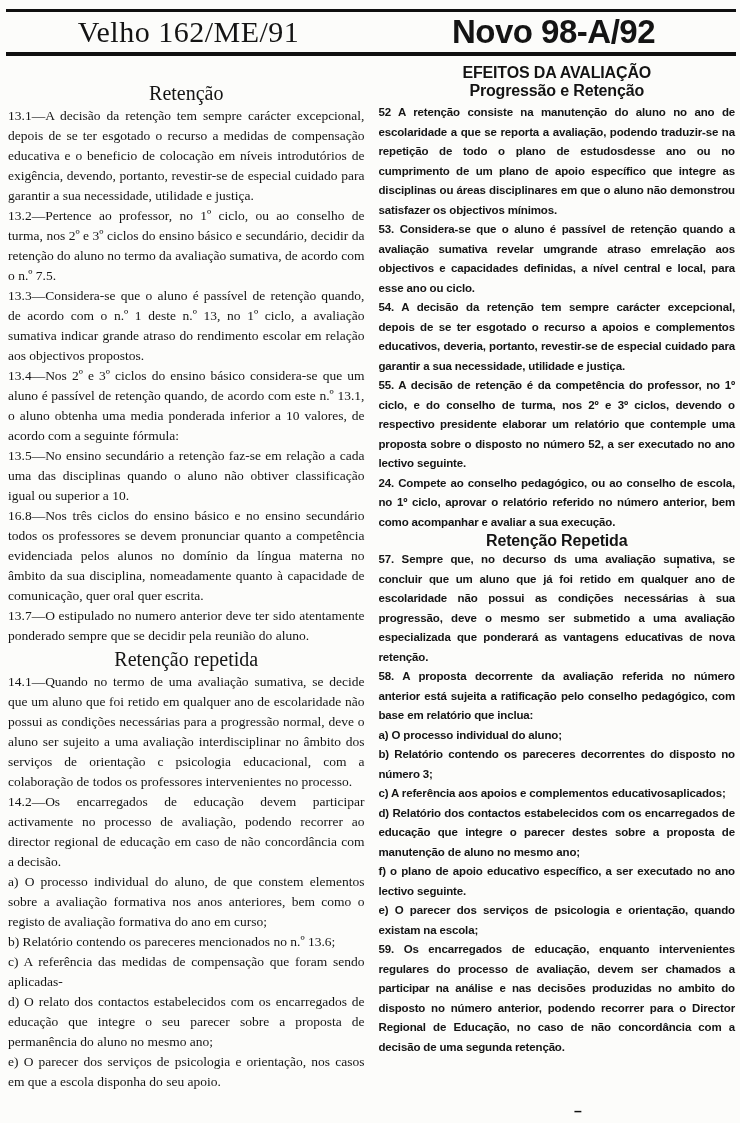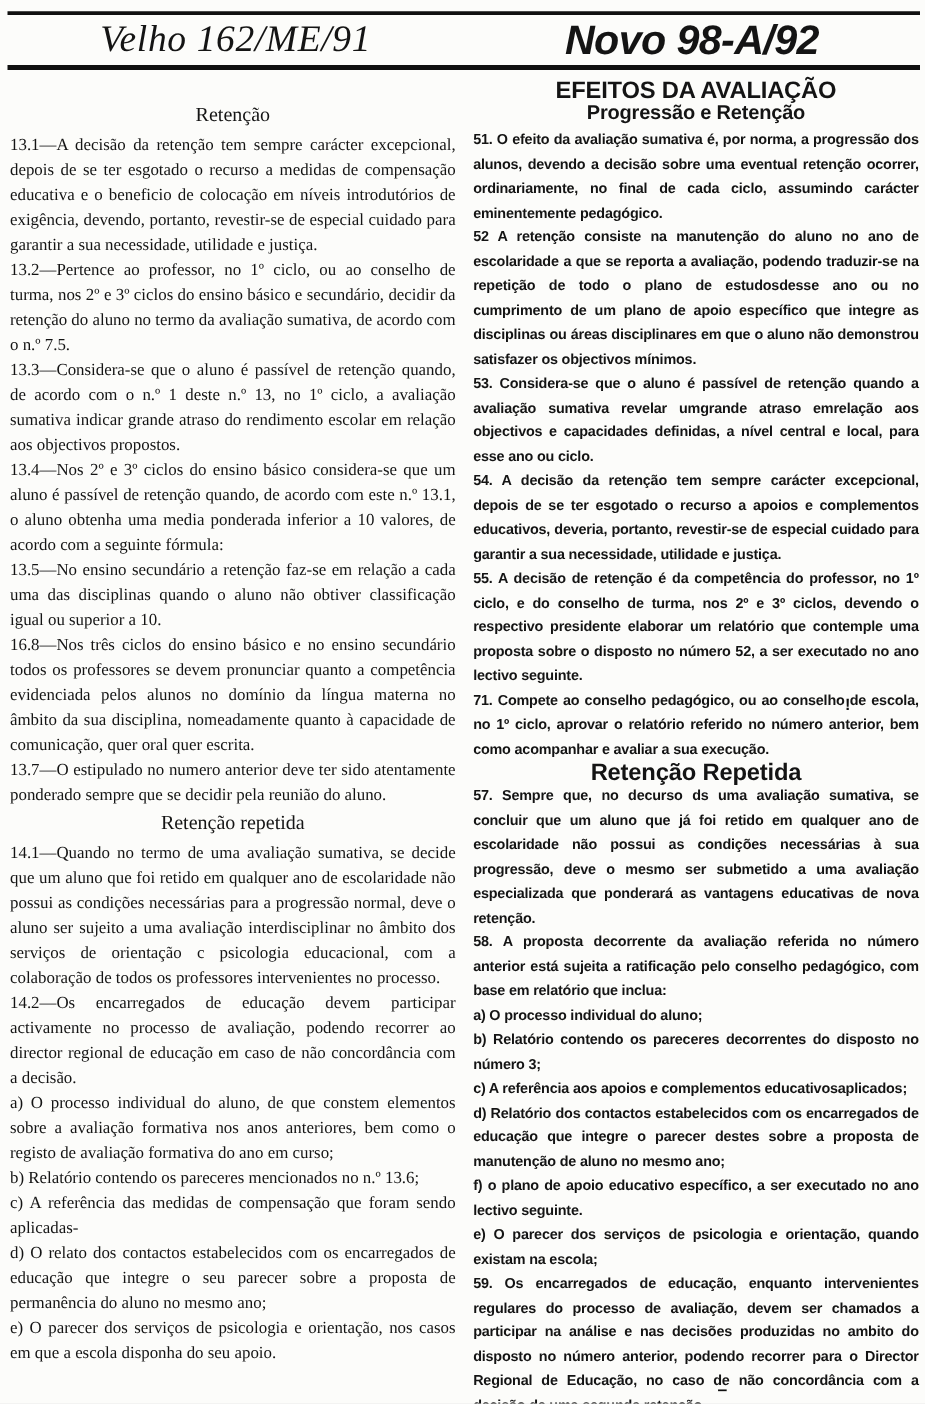--- a/index.html
+++ b/index.html
@@ -10,21 +10,21 @@
     background:#fcfcfa;
     color:#141414;
     overflow:hidden;
     box-sizing:border-box;
   }
   .rule{position:absolute;left:6px;right:4px;background:#101010;}
   .rule-top{top:9px;height:3px;}
   .rule-mid{top:52px;height:4px;}
   .header{
     position:absolute;top:12px;left:6px;right:4px;height:40px;
-    display:flex;align-items:center;font-style:italic;
+    display:flex;align-items:center;
   }
   .h-cell{flex:1;text-align:center;white-space:nowrap;}
   .h-left{
     font-family:"Liberation Serif",serif;
     font-size:30px;letter-spacing:.5px;
   }
   .h-right{
     font-family:"Liberation Sans",sans-serif;
     font-weight:bold;font-size:33px;letter-spacing:-.5px;
   }
@@ -34,34 +34,34 @@
   }
   .col{flex:1;min-width:0;}
   
   .col-left{
     padding-top:22px;
     font-family:"Liberation Serif",serif;
     font-size:13.5px;line-height:20px;
   }
   .col-left h2{
     font-family:"Liberation Serif",serif;
-    font-size:16px;font-weight:normal;
+    font-size:20px;font-weight:normal;
     text-align:center;margin:3px 0 3px;
   }
   .col-left p{margin:0;text-align:justify;}
   
   .col-right{
     padding-top:6px;
     font-family:"Liberation Sans",sans-serif;
     font-weight:bold;
     font-size:11.5px;line-height:19.5px;
     letter-spacing:-.15px;
   }
   .col-right h2{
-    font-size:19px;text-align:center;margin:0;line-height:18px;
+    font-size:16px;text-align:center;margin:0;line-height:18px;
   }
   .col-right h3{
     font-size:16px;text-align:center;margin:0 0 3px;line-height:18px;
   }
   .col-right p{margin:0;text-align:justify;}
   .section-gap{margin-top:46px;}
   .stray{position:absolute;font-family:"Liberation Sans",sans-serif;font-weight:bold;color:#101010;}
   .stray-excl{top:556px;left:676px;font-size:13px;}
   .stray-dash{top:1103px;left:574px;font-size:14px;}
 </style>
@@ -98,26 +98,25 @@
       <p>b) Relatório contendo os pareceres mencionados no n.º 13.6;</p>
       <p>c) A referência das medidas de compensação que foram sendo aplicadas-</p>
       <p>d) O relato dos contactos estabelecidos com os encarregados de educação que integre o seu parecer sobre a proposta de permanência do aluno no mesmo ano;</p>
       <p>e) O parecer dos serviços de psicologia e orientação, nos casos em que a escola disponha do seu apoio.</p>
 
     </section>
 
     <section class="col col-right">
       <h2>EFEITOS DA AVALIAÇÃO</h2>
       <h3>Progressão e Retenção</h3>
-      <p>51. O efeito da avaliação sumativa é, por norma, a progressão dos alunos, devendo a decisão sobre uma eventual retenção ocorrer, ordinariamente, no final de cada ciclo, assumindo carácter eminentemente pedagógico.</p>
       <p>52 A retenção consiste na manutenção do aluno no ano de escolaridade a que se reporta a avaliação, podendo traduzir-se na repetição de todo o plano de estudosdesse ano ou no cumprimento de um plano de apoio específico que integre as disciplinas ou áreas disciplinares em que o aluno não demonstrou satisfazer os objectivos mínimos.</p>
       <p>53. Considera-se que o aluno é passível de retenção quando a avaliação sumativa revelar umgrande atraso emrelação aos objectivos e capacidades definidas, a nível central e local, para esse ano ou ciclo.</p>
       <p>54. A decisão da retenção tem sempre carácter excepcional, depois de se ter esgotado o recurso a apoios e complementos educativos, deveria, portanto, revestir-se de especial cuidado para garantir a sua necessidade, utilidade e justiça.</p>
       <p>55. A decisão de retenção é da competência do professor, no 1º ciclo, e do conselho de turma, nos 2º e 3º ciclos, devendo o respectivo presidente elaborar um relatório que contemple uma proposta sobre o disposto no número 52, a ser executado no ano lectivo seguinte.</p>
-      <p>71. Compete ao conselho pedagógico, ou ao conselho de escola, no 1º ciclo, aprovar o relatório referido no número anterior, bem como acompanhar e avaliar a sua execução.</p>
+      <p>24. Compete ao conselho pedagógico, ou ao conselho de escola, no 1º ciclo, aprovar o relatório referido no número anterior, bem como acompanhar e avaliar a sua execução.</p>
 
       <h2 class="section-gap">Retenção Repetida</h2>
       <p>57. Sempre que, no decurso ds uma avaliação sumativa, se concluir que um aluno que já foi retido em qualquer ano de escolaridade não possui as condições necessárias à sua progressão, deve o mesmo ser submetido a uma avaliação especializada que ponderará as vantagens educativas de nova retenção.</p>
       <p>58. A proposta decorrente da avaliação referida no número anterior está sujeita a ratificação pelo conselho pedagógico, com base em relatório que inclua:</p>
       <p>a) O processo individual do aluno;</p>
       <p>b) Relatório contendo os pareceres decorrentes do disposto no número 3;</p>
       <p>c) A referência aos apoios e complementos educativosaplicados;</p>
       <p>d) Relatório dos contactos estabelecidos com os encarregados de educação que integre o parecer destes sobre a proposta de manutenção de aluno no mesmo ano;</p>
       <p>f) o plano de apoio educativo específico, a ser executado no ano lectivo seguinte.</p>
       <p>e) O parecer dos serviços de psicologia e orientação, quando existam na escola;</p>

